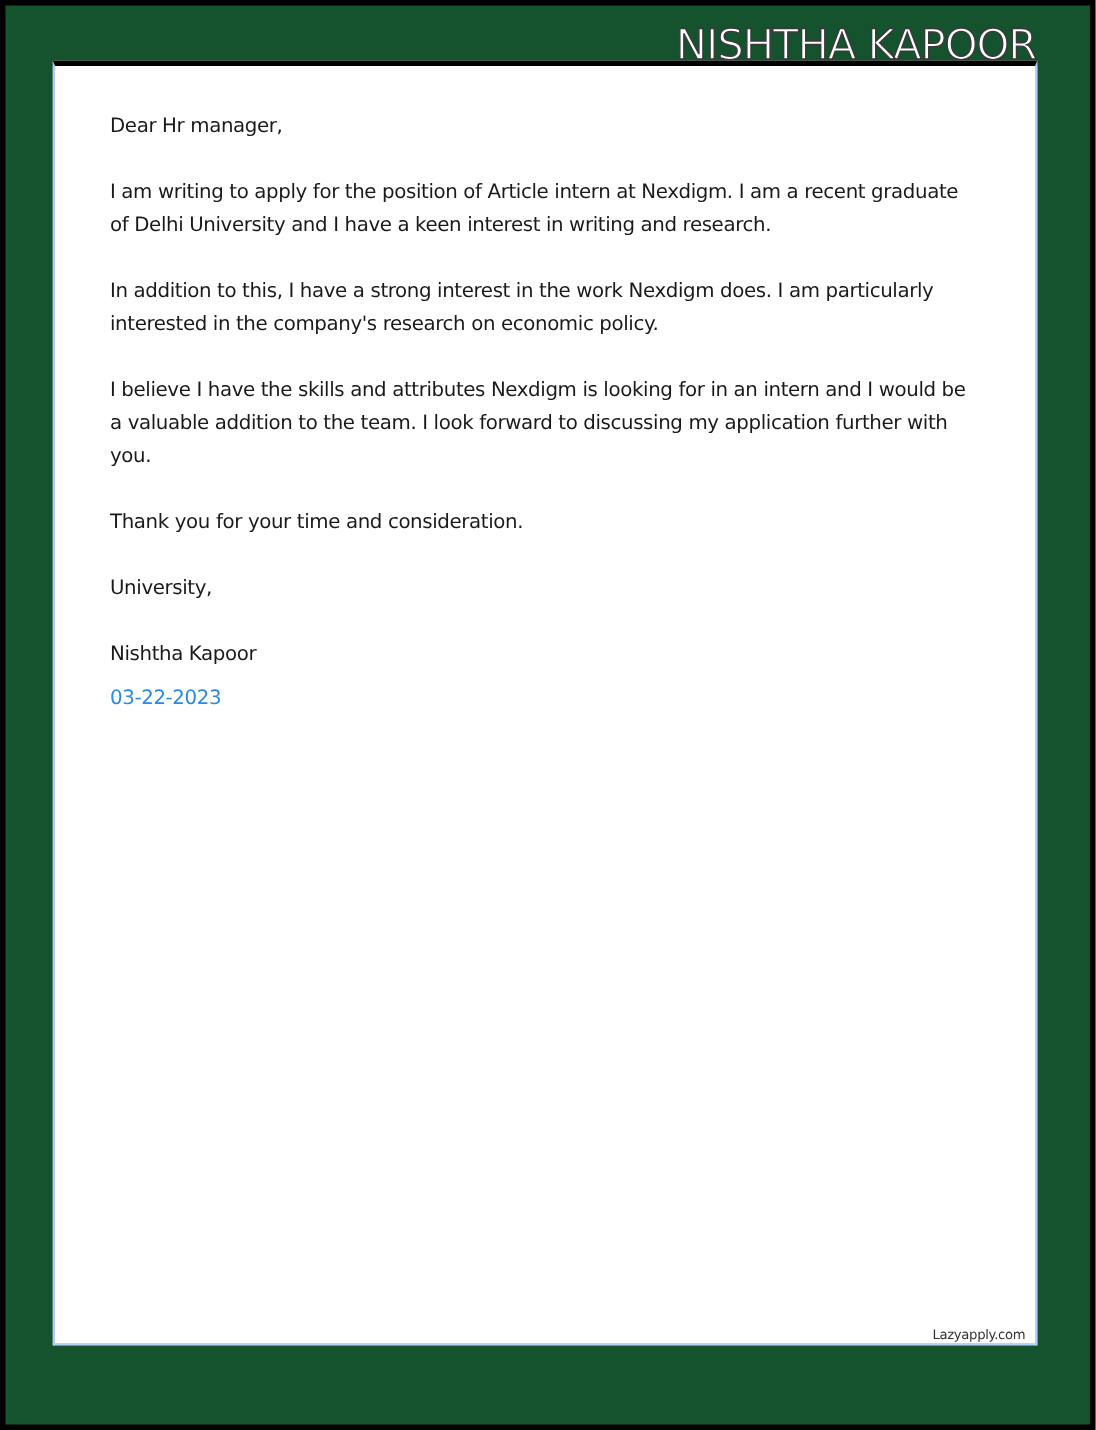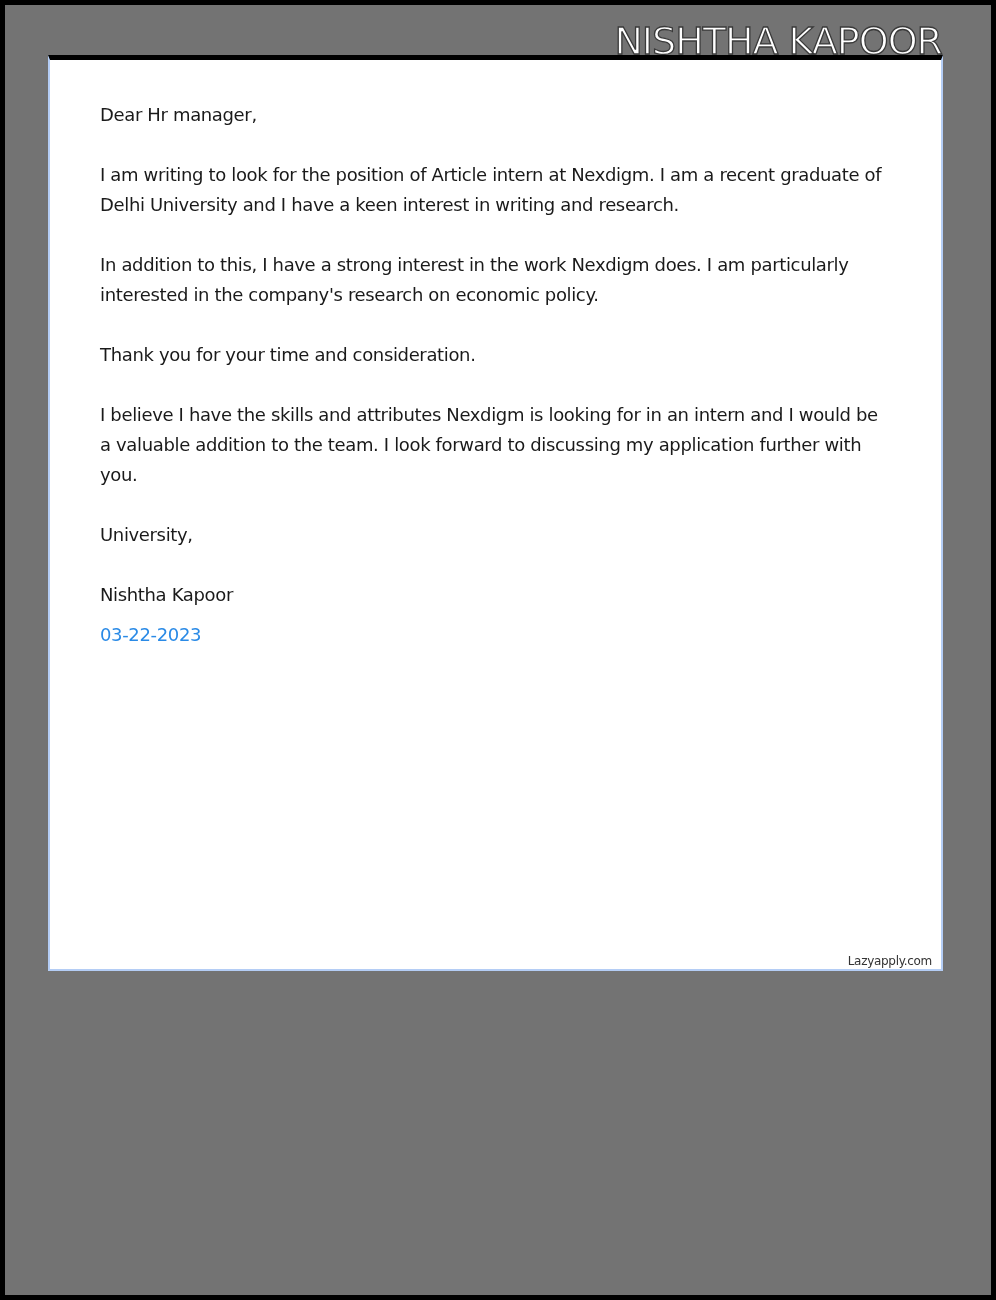--- a/index.html
+++ b/index.html
@@ -6,42 +6,42 @@
     body {
       width: 996px; height: 1300px;
       background: #000;
       position: relative;
       overflow: hidden;
       font-family: "DejaVu Sans", sans-serif;
     }
     .frame {
       position: absolute;
       left: 5px; top: 5px; right: 5px; bottom: 5px;
-      background: #737373;
+      background: #14532d;
       text-decoration: underline;
     }
     .header-name {
       position: absolute;
       right: 49px;
       top: 14px;
       font-family: "DejaVu Sans", sans-serif;
       font-size: 38px;
       letter-spacing: -1px;
       color: #ffffff;
       -webkit-text-stroke: 1.3px #3a3a3a;
       line-height: 44px;
       white-space: nowrap;
       font-weight: 400;
     }
     .page {
       position: absolute;
       left: 43px;
       top: 50px;
       width: 895px;
-      height: 916px;
+      height: 1168px;
       background: #ffffff;
       border-top: 5px solid #000;
       border-left: 2px solid #b4cdf5;
       border-right: 2px solid #b4cdf5;
       border-bottom: 2px solid #b4cdf5;
       box-sizing: border-box;
     }
     .letter {
       position: absolute;
       left: 50px;
@@ -69,23 +69,23 @@
   </style>
 </head>
 <body>
 
 <div class="frame">
   <div class="header-name">NISHTHA KAPOOR</div>
 
   <div class="page">
     <div class="letter">
       <p>Dear Hr manager,</p>
-      <p>I am writing to look for the position of Article intern at Nexdigm. I am a recent graduate of Delhi University and I have a keen interest in writing and research.</p>
+      <p>I am writing to apply for the position of Article intern at Nexdigm. I am a recent graduate of Delhi University and I have a keen interest in writing and research.</p>
       <p>In addition to this, I have a strong interest in the work Nexdigm does. I am particularly interested in the company's research on economic policy.</p>
+      <p>I believe I have the skills and attributes Nexdigm is looking for in an intern and I would be a valuable addition to the team. I look forward to discussing my application further with you.</p>
       <p>Thank you for your time and consideration.</p>
-      <p>I believe I have the skills and attributes Nexdigm is looking for in an intern and I would be a valuable addition to the team. I look forward to discussing my application further with you.</p>
       <p>University,</p>
       <p class="signoff-name">Nishtha Kapoor</p>
       <p class="date">03-22-2023</p>
     </div>
     <div class="watermark">Lazyapply.com</div>
   </div>
 </div>
 
 </body></html>

